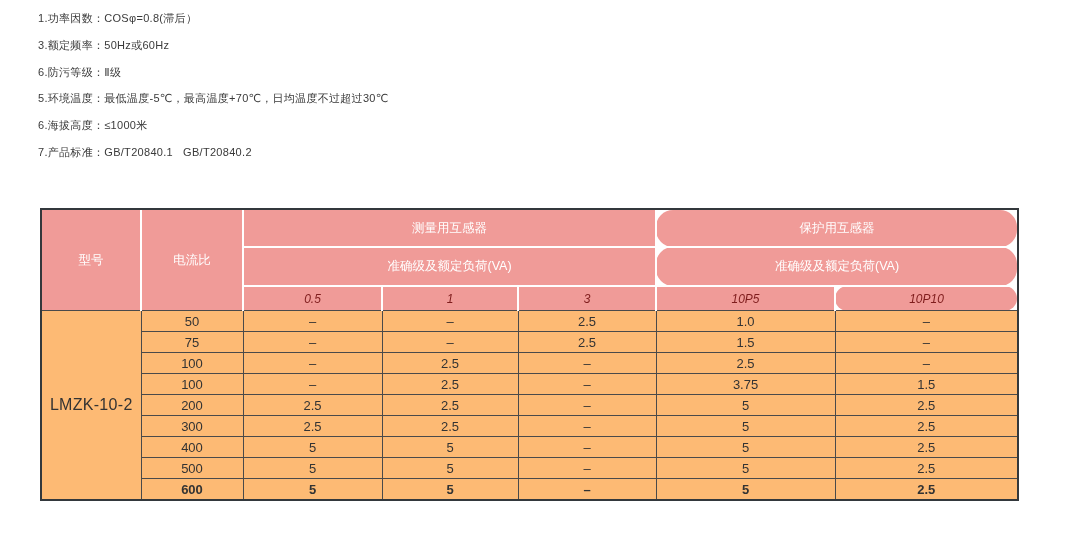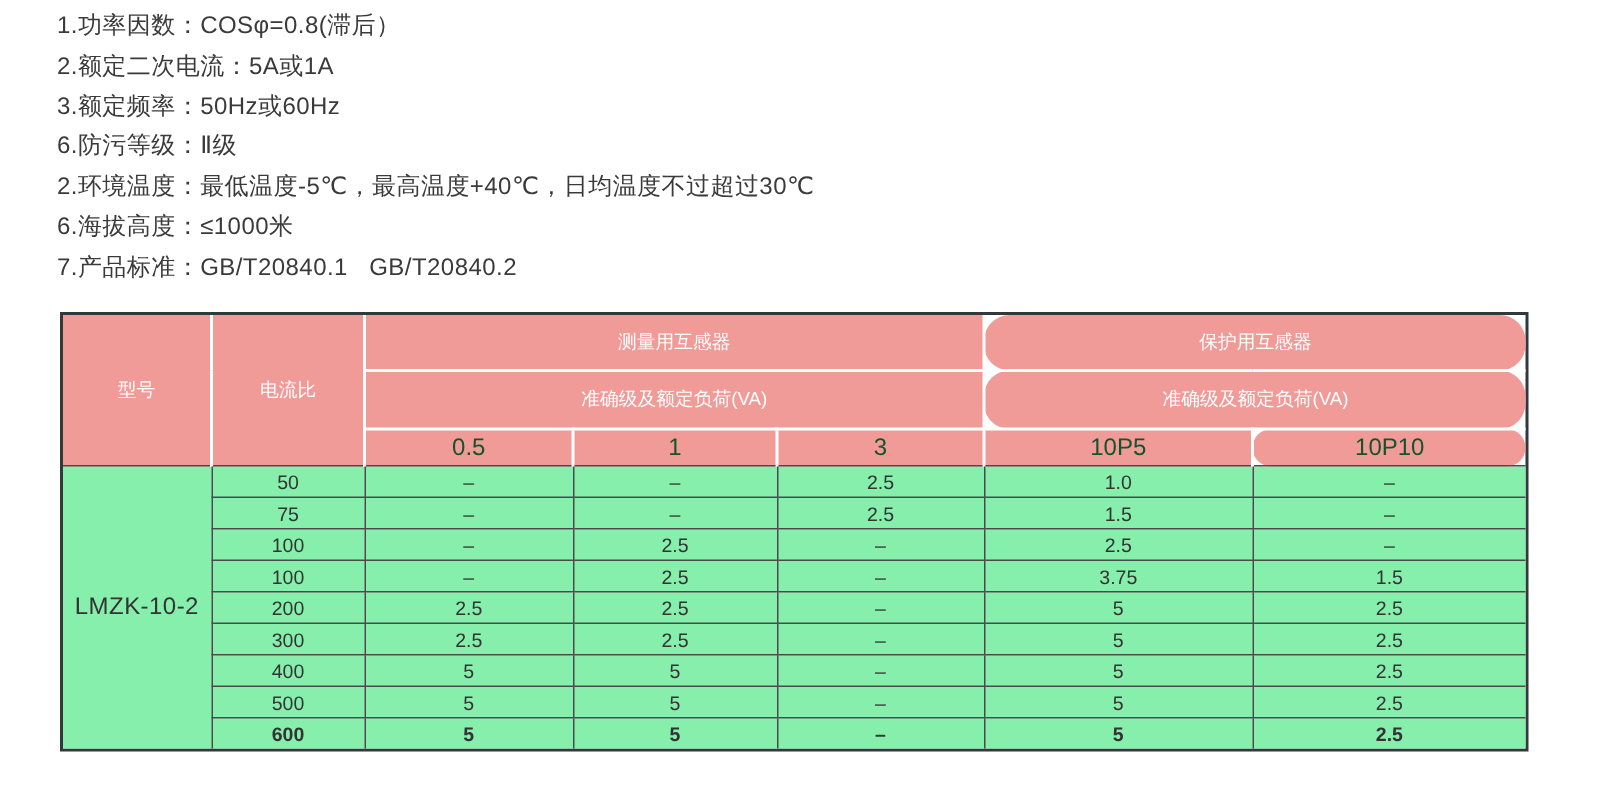--- a/index.html
+++ b/index.html
@@ -16,21 +16,21 @@
     height: 540px;
     overflow: hidden;
   }
   
   .spec-list {
     position: absolute;
     left: 38px;
     top: 5px;
   }
   .spec-item {
-    font-size: 16px;
+    font-size: 11px;
     color: #3a3a3a;
     line-height: 26.8px;
     white-space: pre-wrap;
     letter-spacing: 0.3px;
   }
   
   .table-wrap {
     position: absolute;
     left: 40px;
     top: 208px;
@@ -46,54 +46,53 @@
     background: #F09B98;
     border: 2px solid #ffffff;
     font-weight: normal;
     text-align: center;
     padding: 0;
   }
   .hdr-group th { height: 36px; }
   .hdr-sub th   { height: 37px; }
   .hdr-class th { height: 23px; }
   .hdr-white { color: #ffffff; font-size: 12.5px; }
-  .hdr-dark  { color: #14532d; font-size: 16px; }
+  .hdr-dark  { color: #7f1d1d; font-size: 12px; font-style: italic; }
   .hdr-group th { border-top: 0; }
   .edge-left  { border-left: 0 !important; }
   .edge-right { border-right: 0 !important; border-radius: 17px; }
   .hdr-bottom { border-bottom: 1px solid #4a4a4a !important; }
   tbody td {
     border: 1px solid #4a4a4a;
     height: 20px;
     font-size: 13px;
     color: #333333;
     text-align: center;
     padding: 0;
-    background: #86efac;
+    background: #fdba74;
   }
   td.model-cell {
     border-left: 0;
     border-bottom: 0;
     font-size: 16px;
     letter-spacing: 0.3px;
   }
   tbody td:last-child { border-right: 0; }
   tbody tr:last-child td { border-bottom: 0; font-weight: bold; }
 </style>
 </head>
 <body>
 
 <div class="page">
 
   <div class="spec-list">
     <div class="spec-item">1.功率因数：COSφ=0.8(滞后）</div>
-    <div class="spec-item">2.额定二次电流：5A或1A</div>
     <div class="spec-item">3.额定频率：50Hz或60Hz</div>
     <div class="spec-item">6.防污等级：Ⅱ级</div>
-    <div class="spec-item">2.环境温度：最低温度-5℃，最高温度+40℃，日均温度不过超过30℃</div>
+    <div class="spec-item">5.环境温度：最低温度-5℃，最高温度+70℃，日均温度不过超过30℃</div>
     <div class="spec-item">6.海拔高度：≤1000米</div>
     <div class="spec-item">7.产品标准：GB/T20840.1   GB/T20840.2</div>
   </div>
 
   <div class="table-wrap">
     <table class="spec-table">
       <colgroup>
         <col style="width:99px">
           <col style="width:102px">
           <col style="width:139px">

